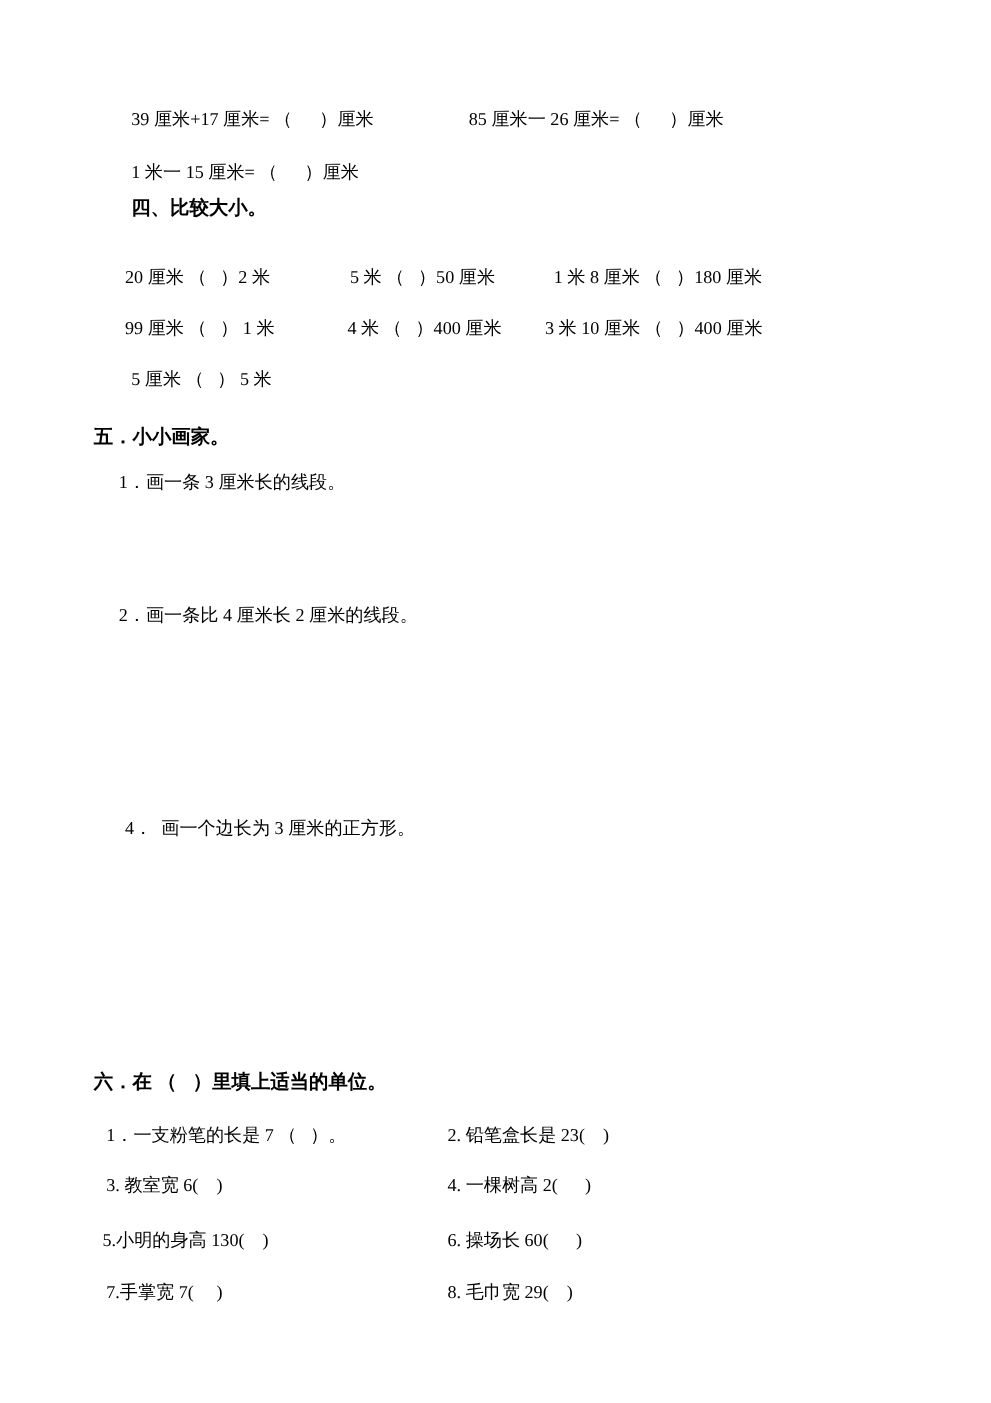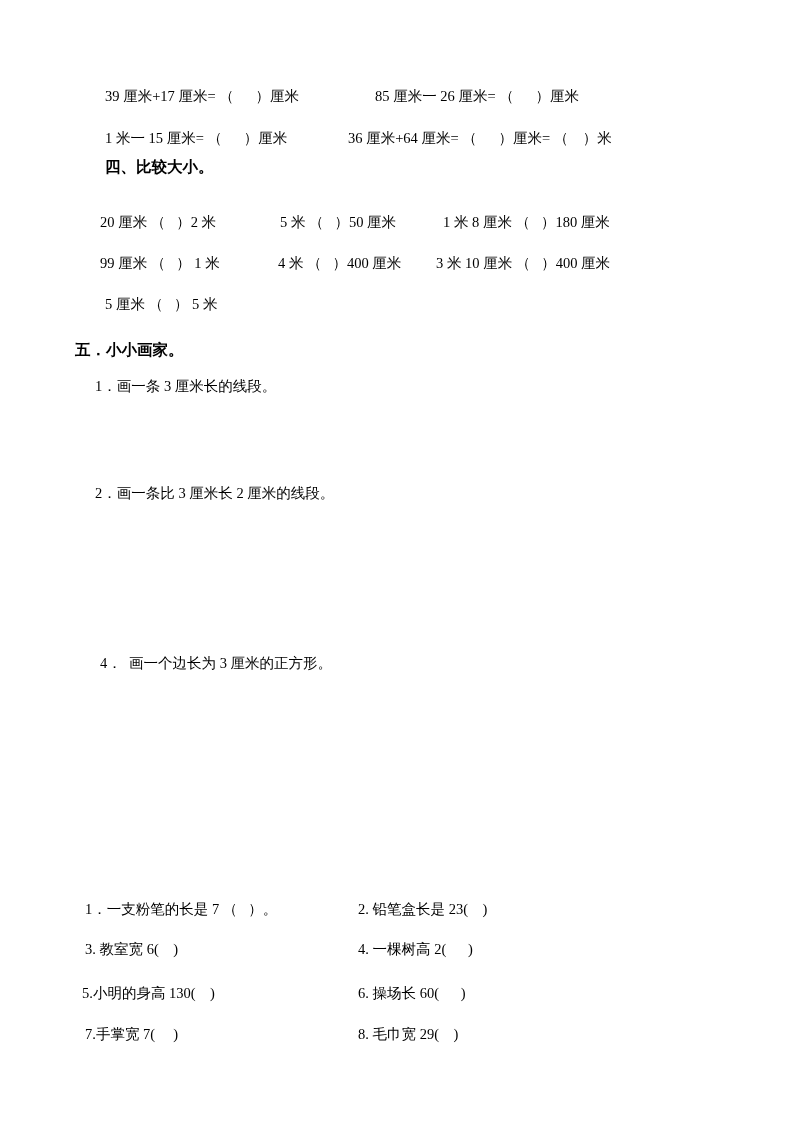--- a/index.html
+++ b/index.html
@@ -30,40 +30,40 @@
     }
   </style>
 </head>
 <body>
 
 <div class="page">
 
   <span class="t" style="left:105px; top:88px">39 厘米+17 厘米= （      ）厘米</span>
   <span class="t" style="left:375px; top:88px">85 厘米一 26 厘米= （      ）厘米</span>
   <span class="t" style="left:105px; top:130px">1 米一 15 厘米= （      ）厘米</span>
-  <span class="t" style="left:348px; top:130px">36 厘米+64 厘米= （      ）厘米= （    ）米</span>
 
   <span class="t heading" style="left:105px; top:158px">四、比较大小。</span>
 
   <span class="t" style="left:100px; top:214px">20 厘米 （   ）2 米</span>
   <span class="t" style="left:280px; top:214px">5 米 （   ）50 厘米</span>
   <span class="t" style="left:443px; top:214px">1 米 8 厘米 （   ）180 厘米</span>
 
   <span class="t" style="left:100px; top:255px">99 厘米 （   ） 1 米</span>
   <span class="t" style="left:278px; top:255px">4 米 （   ）400 厘米</span>
   <span class="t" style="left:436px; top:255px">3 米 10 厘米 （   ）400 厘米</span>
 
   <span class="t" style="left:105px; top:296px">5 厘米 （   ） 5 米</span>
 
   <span class="t heading" style="left:75px; top:341px">五．小小画家。</span>
 
   <span class="t" style="left:95px;  top:378px">1．画一条 3 厘米长的线段。</span>
-  <span class="t" style="left:95px;  top:485px">2．画一条比 3 厘米长 2 厘米的线段。</span>
+  <span class="t" style="left:95px;  top:485px">2．画一条比 4 厘米长 2 厘米的线段。</span>
   <span class="t" style="left:100px; top:655px">4．  画一个边长为 3 厘米的正方形。</span>
 
+  <span class="t heading" style="left:75px; top:857px">六．在 （   ）里填上适当的单位。</span>
 
   <span class="t" style="left:85px;  top:901px">1．一支粉笔的长是 7 （   ）。</span>
   <span class="t" style="left:358px; top:901px">2. 铅笔盒长是 23(    )</span>
 
   <span class="t" style="left:85px;  top:941px">3. 教室宽 6(    )</span>
   <span class="t" style="left:358px; top:941px">4. 一棵树高 2(      )</span>
 
   <span class="t" style="left:82px;  top:985px">5.小明的身高 130(    )</span>
   <span class="t" style="left:358px; top:985px">6. 操场长 60(      )</span>
 

